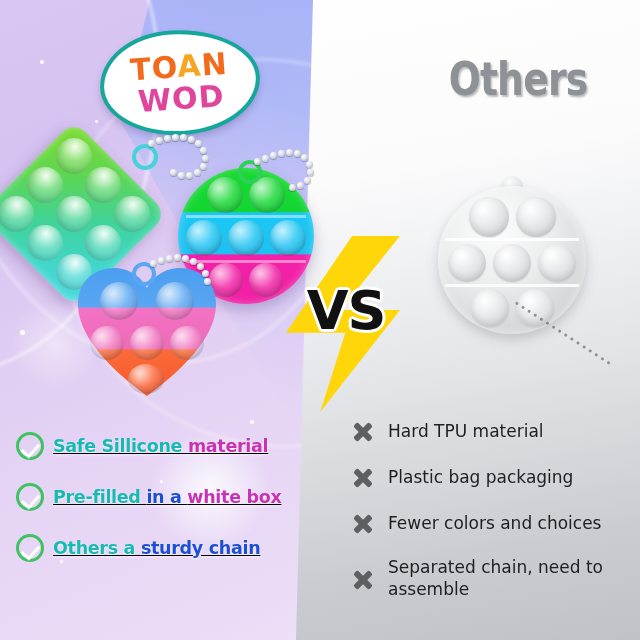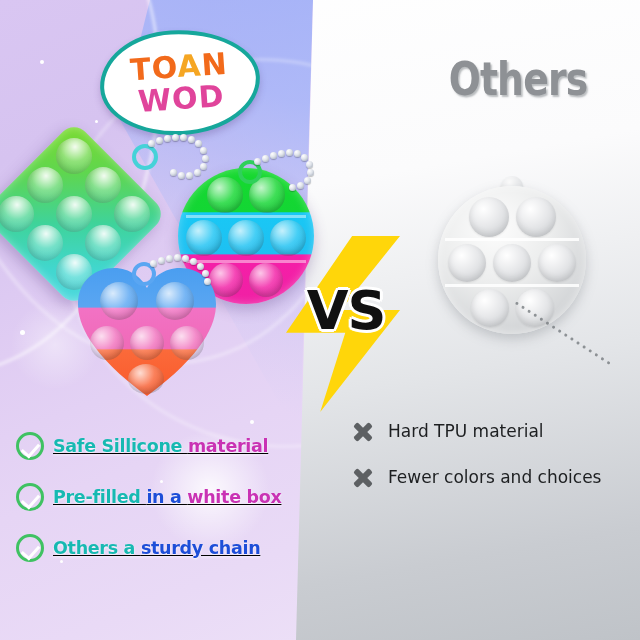--- a/index.html
+++ b/index.html
@@ -351,17 +351,25 @@
 
   </div>
 
   <div class="right-list">
     <div class="rrow">
       <div class="xmark"></div>
       <div class="rtext">Hard TPU material</div>
     </div>
     <div class="rrow">
       <div class="xmark"></div>
+      <div class="rtext">Plastic bag packaging</div>
+    </div>
+    <div class="rrow">
+      <div class="xmark"></div>
       <div class="rtext">Fewer colors and choices</div>
     </div>
+    <div class="rrow">
+      <div class="xmark"></div>
+      <div class="rtext">Separated chain, need to assemble</div>
+    </div>
   </div>
 
 </div>
 
 </body></html>

